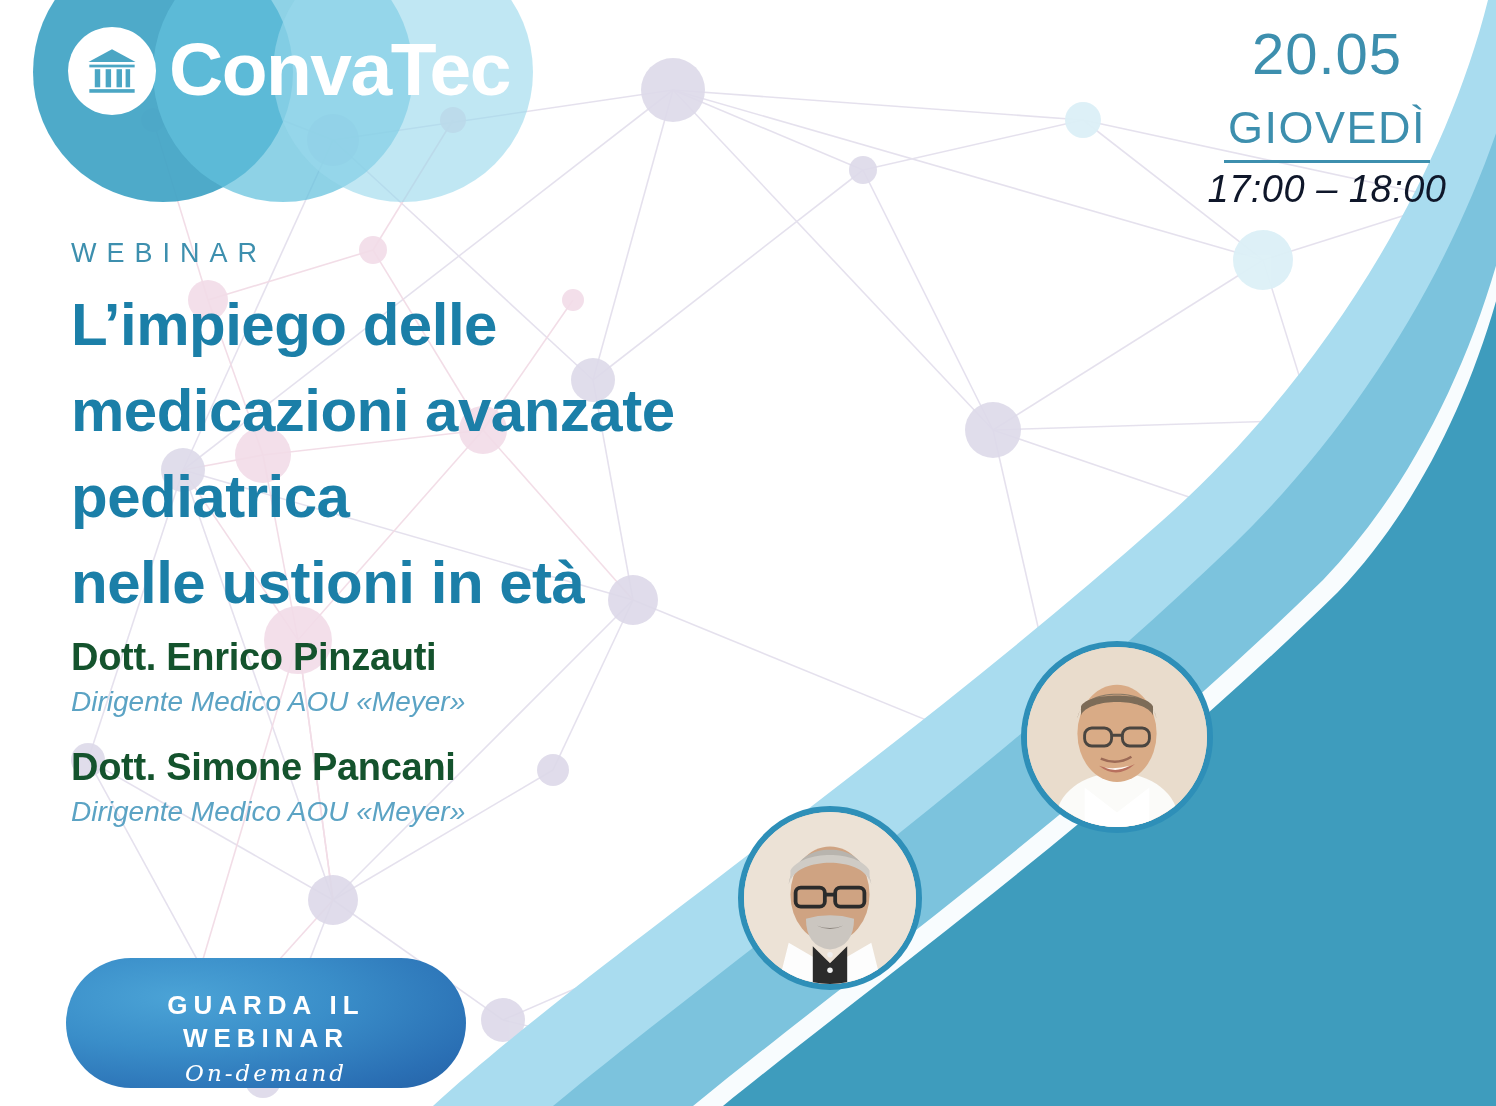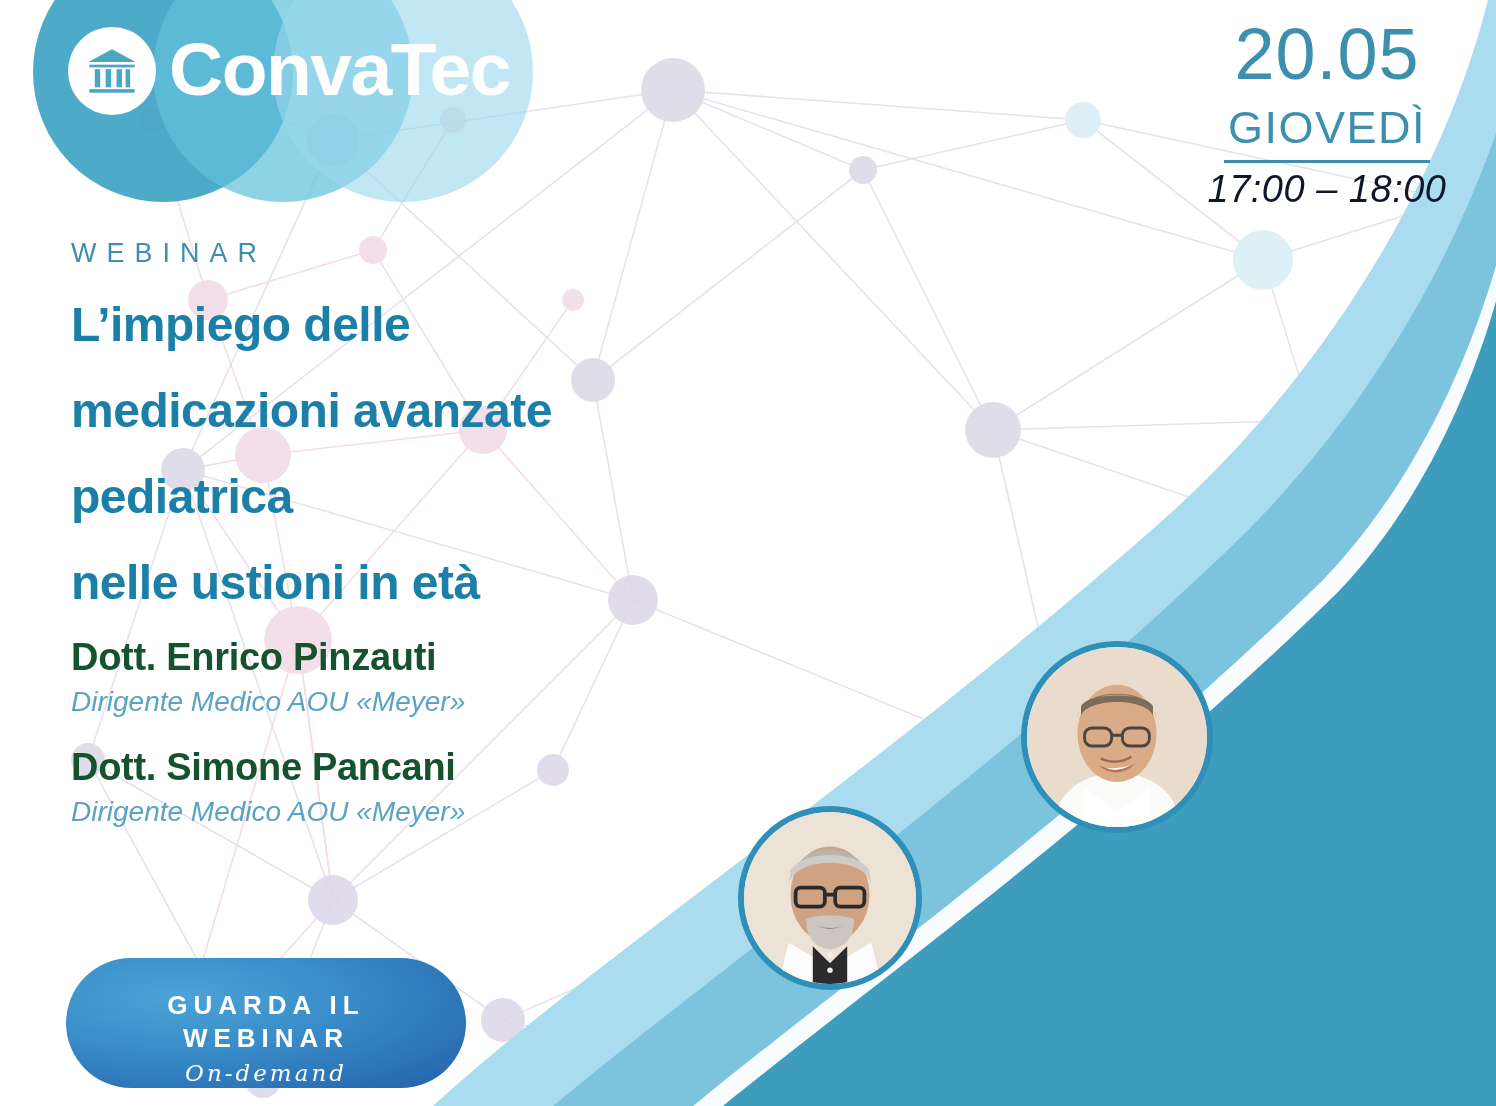--- a/index.html
+++ b/index.html
@@ -53,21 +53,21 @@
     letter-spacing:-1.5px; line-height:90px;
     z-index:3; white-space:nowrap;
   }
 
   
   #date-block {
     position:absolute; right:52px; top:8px;
     width:300px; text-align:center; z-index:5;
   }
   #date-day {
-    font-size:72px; font-weight:300; color:#3d8fae;
+    font-size:58px; font-weight:300; color:#3d8fae;
     letter-spacing:1px; line-height:92px;
   }
   #date-weekday {
     font-size:45px; font-weight:300; color:#3d8fae;
     letter-spacing:1.5px; line-height:56px;
   }
   #date-rule {
     width:206px; height:3px; background:#3d8fae;
     margin:4px auto 6px auto;
   }
@@ -77,21 +77,21 @@
   }
 
   
   #content { position:absolute; left:38px; top:234px; width:950px; z-index:5; }
   #kicker {
     font-size:27px; color:#3d8fae; font-weight:400;
     letter-spacing:10px; line-height:38px;
   }
   #title {
     margin-top:10px;
-    font-size:48px; font-weight:bold; color:#1b7fa8;
+    font-size:60px; font-weight:bold; color:#1b7fa8;
     line-height:86px; letter-spacing:-0.5px;
   }
   #title span { display:block; }
 
   #relatori-label {
     margin-top:8px;
     font-size:24px; color:#3d8fae; font-weight:400;
     letter-spacing:9px; line-height:36px;
   }
   .speaker { margin-top:6px; }

